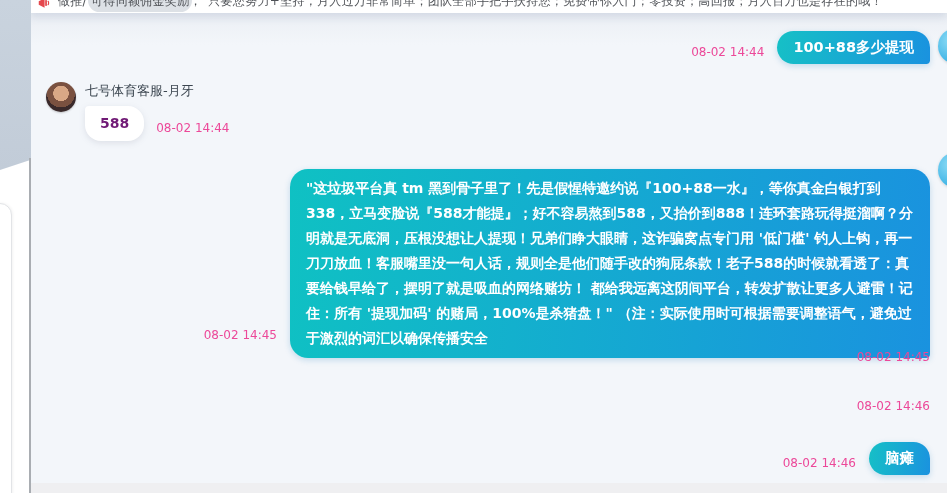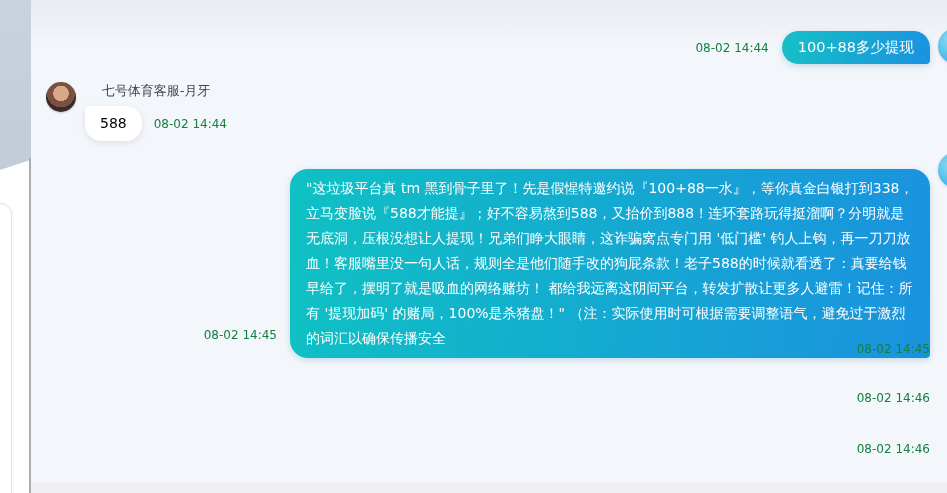--- a/index.html
+++ b/index.html
@@ -27,62 +27,71 @@
     position:absolute;left:30px;top:0;right:0;height:13px;background:#fff;overflow:hidden;z-index:5;
     box-shadow:0 4px 9px rgba(80,100,140,.16);
   }
   .announce-pill{position:absolute;left:58px;top:-11px;width:104px;height:23px;background:#dde1e6;border-radius:12px;}
   .megaphone{position:absolute;left:7px;top:-4px;width:14px;height:14px;}
   .announce-text{position:absolute;left:28px;top:-7px;font-size:12px;color:#4f5257;white-space:nowrap;letter-spacing:.3px;}
   
   .row{position:absolute;right:17px;display:flex;align-items:center;gap:13px;z-index:2;}
   .row.big{align-items:flex-end;}
   .row.big .time{margin-bottom:16px;}
-  .time{font-size:12px;color:#15803d;white-space:nowrap;flex:none;}
+  .time{font-size:12px;color:#ec4899;white-space:nowrap;flex:none;margin-top:8px;}
   .bubble-r{
     background:linear-gradient(100deg,#16c0c6,#1a92df);
-    color:#fff;font-weight:400;font-size:14.5px;line-height:17px;
+    color:#fff;font-weight:700;font-size:14.5px;line-height:17px;
     padding:8px 16px;border-radius:18px 18px 4px 18px;
     box-shadow:0 2px 6px rgba(20,120,180,.22);white-space:nowrap;
   }
   .bubble-r.wide{
     width:640px;box-sizing:border-box;white-space:normal;
     font-size:14px;line-height:25px;padding:7px 16px;text-align:left;
     background:linear-gradient(95deg,#0fc1c3,#1a92df);
   }
   
   .msg-left{position:absolute;left:46px;top:82px;display:flex;z-index:2;}
   .avatar-cs{
     width:30px;height:30px;border-radius:50%;flex:none;overflow:hidden;
     background:radial-gradient(circle at 50% 38%,#d9a886 0 32%,#7a5140 33% 58%,#39292a 59% 100%);
     box-shadow:0 1px 2px rgba(0,0,0,.2);
   }
   .left-col{margin-left:9px;}
-  .cs-name{font-size:13px;color:#3c4650;font-weight:500;line-height:16px;margin-top:1px;text-align:center;}
+  .cs-name{font-size:13px;color:#3c4650;font-weight:500;line-height:16px;margin-top:1px;}
   .left-bubble-row{display:flex;align-items:center;gap:12px;margin-top:7px;}
   .bubble-l{
-    background:#fff;color:#000000;font-weight:400;font-size:14px;line-height:17px;
+    background:#fff;color:#701a75;font-weight:700;font-size:14px;line-height:17px;
     padding:9px 15px;border-radius:4px 16px 16px 16px;
     box-shadow:0 2px 6px rgba(120,130,150,.18);white-space:nowrap;
   }
   
   .avatar-sliver{
     position:absolute;left:938px;width:36px;height:36px;border-radius:50%;z-index:3;
     background:radial-gradient(circle at 35% 35%,#8edcf5,#17a0de);
     box-shadow:0 1px 3px rgba(0,0,0,.15);
   }
 </style>
 </head>
 <body>
 
 <div class="stage">
 
   <div class="chat"></div>
   <div class="bottom-strip"></div>
 
+  <div class="announce">
+    <div class="announce-pill"></div>
+    <svg class="megaphone" viewBox="0 0 24 24">
+      <path d="M3 9l10-5v16L3 15z" fill="#e5484d"></path>
+      <rect x="14" y="7" width="3" height="10" rx="1" fill="#e5484d"></rect>
+      <path d="M19 9c1.2.8 1.2 5.2 0 6" stroke="#e5484d" stroke-width="2" fill="none" stroke-linecap="round"></path>
+    </svg>
+    <div class="announce-text">做推/ 可得同额佣金奖励，“只要您努力+坚持，月入过万非常简单；团队全部手把手扶持您；免费带你入门；零投资；高回报；月入百万也是存在的哦！</div>
+  </div>
 
   <div class="row" style="top:31px;">
     <span class="time">08-02 14:44</span>
     <div class="bubble-r">100+88多少提现</div>
   </div>
   <div class="avatar-sliver" style="top:28px;"></div>
 
   <div class="msg-left">
     <div class="avatar-cs"></div>
     <div class="left-col">
@@ -103,19 +112,20 @@
   <div class="row" style="top:342px;">
     <span class="time">08-02 14:45</span>
   </div>
 
   <div class="row" style="top:391px;">
     <span class="time">08-02 14:46</span>
   </div>
 
   <div class="row" style="top:442px;">
     <span class="time">08-02 14:46</span>
+    <div class="bubble-r">脑瘫</div>
   </div>
 
   <div class="left-strip"></div>
   <div class="v-line"></div>
   <div class="left-panel-outline"></div>
 
 </div>
 
 </body></html>

